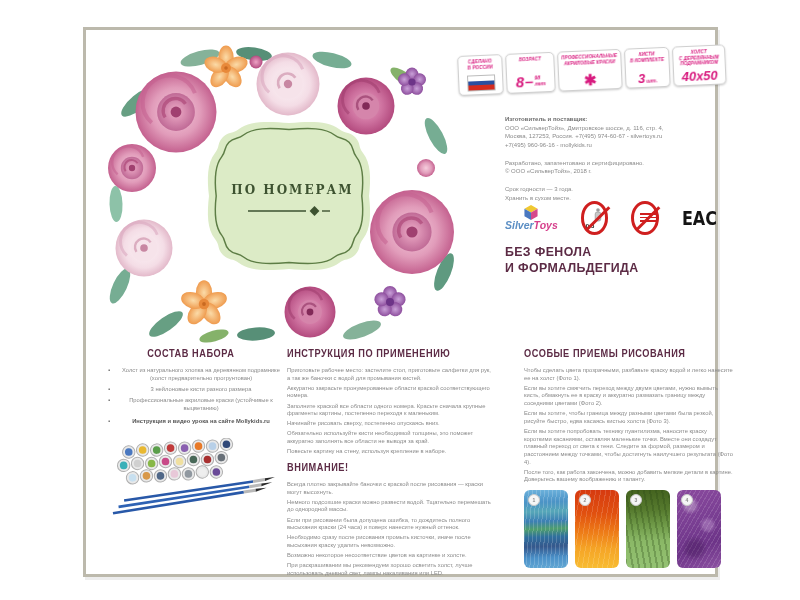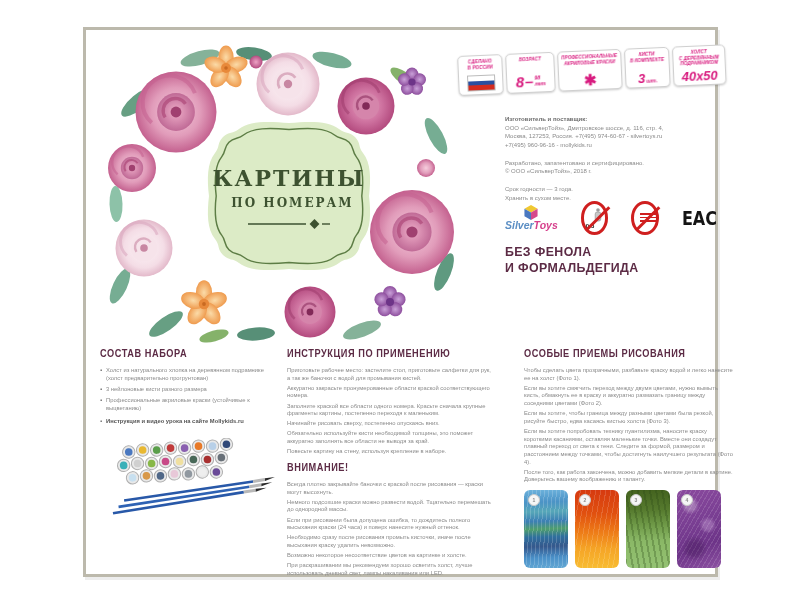--- a/index.html
+++ b/index.html
@@ -46,21 +46,21 @@
   .bottle{position:absolute;left:9px;top:4px;}
   .redlines{position:absolute;left:6px;top:9px;display:flex;flex-direction:column;gap:2px;}
   .redlines i{display:block;width:16px;height:1.6px;background:#cf1f1f;}
   .eac{font-size:16px;font-weight:800;color:#141414;letter-spacing:0;transform:scaleY(1.25);font-family:"DejaVu Sans",sans-serif;}
   .nophenol{position:absolute;left:419px;top:214px;color:#5c2b45;font-weight:bold;font-size:13px;line-height:1.2;letter-spacing:.4px;transform:scaleX(.95);transform-origin:left;}
 
   
   .col{position:absolute;top:318px;}
   .col h2{font-size:10px;color:#5c2b45;letter-spacing:.6px;font-weight:700;margin:0 0 8px;transform:scaleX(.92);transform-origin:left;white-space:nowrap;}
   .col p{font-size:5.8px;color:#8a8a8a;line-height:1.32;margin:0 0 2.5px;}
-  .col-kit{left:14px;width:180px;}
+  .col-kit{left:22px;width:180px;text-align:center;}
   .col-kit ul{list-style:none;margin:0;padding:0;}
   .col-kit li{font-size:5.8px;color:#8a8a8a;line-height:1.32;margin:0 0 3.5px;padding-left:6px;position:relative;}
   .col-kit li::before{content:"▪";position:absolute;left:0;top:0;color:#777;}
   .kit-note{font-weight:bold;color:#555 !important;margin-top:6px !important;}
   .col-instr{left:201px;width:205px;}
   .col-warn{left:201px;top:432px;width:205px;}
   .col-tech{left:438px;width:211px;}
 
   .pots{position:absolute;left:16px;top:408px;}
 
@@ -192,21 +192,20 @@
       </g>
     </svg>
 
     
     <div class="plaque">
       <svg class="plaque-shape" width="176" height="152" viewBox="-88 -76 176 152">
         <path d="M 0,-73 C 22,-75 40,-75 50,-67 C 56,-62 60,-65 66,-59 C 72,-53 69,-49 74,-43 C 82,-33 82,-17 80,0 C 82,17 82,33 74,43 C 69,49 72,53 66,59 C 60,65 56,62 50,67 C 40,75 22,75 0,73 C -22,75 -40,75 -50,67 C -56,62 -60,65 -66,59 C -72,53 -69,49 -74,43 C -82,33 -82,17 -80,0 C -82,-17 -82,-33 -74,-43 C -69,-49 -72,-53 -66,-59 C -60,-65 -56,-62 -50,-67 C -40,-75 -22,-75 0,-73 Z" fill="#dcebc6"></path>
         <path d="M 0,-73 C 22,-75 40,-75 50,-67 C 56,-62 60,-65 66,-59 C 72,-53 69,-49 74,-43 C 82,-33 82,-17 80,0 C 82,17 82,33 74,43 C 69,49 72,53 66,59 C 60,65 56,62 50,67 C 40,75 22,75 0,73 C -22,75 -40,75 -50,67 C -56,62 -60,65 -66,59 C -72,53 -69,49 -74,43 C -82,33 -82,17 -80,0 C -82,-17 -82,-33 -74,-43 C -69,-49 -72,-53 -66,-59 C -60,-65 -56,-62 -50,-67 C -40,-75 -22,-75 0,-73 Z" transform="scale(0.91)" fill="none" stroke="#5d7d45" stroke-width="1.6"></path>
       </svg>
       <div class="plaque-text">
-        <div class="brand-1">КАРТИНЫ</div>
         <div class="brand-2">ПО НОМЕРАМ</div>
         <svg class="brand-div" width="90" height="10" viewBox="0 0 90 10">
           <line x1="4" y1="5" x2="62" y2="5" stroke="#3d5230" stroke-width="1.4"></line>
           <rect x="67" y="1.5" width="7" height="7" transform="rotate(45 70.5 5)" fill="#3d5230"></rect>
           <line x1="78" y1="5" x2="86" y2="5" stroke="#3d5230" stroke-width="1.4"></line>
         </svg>
       </div>
     </div>
   </div>
 

